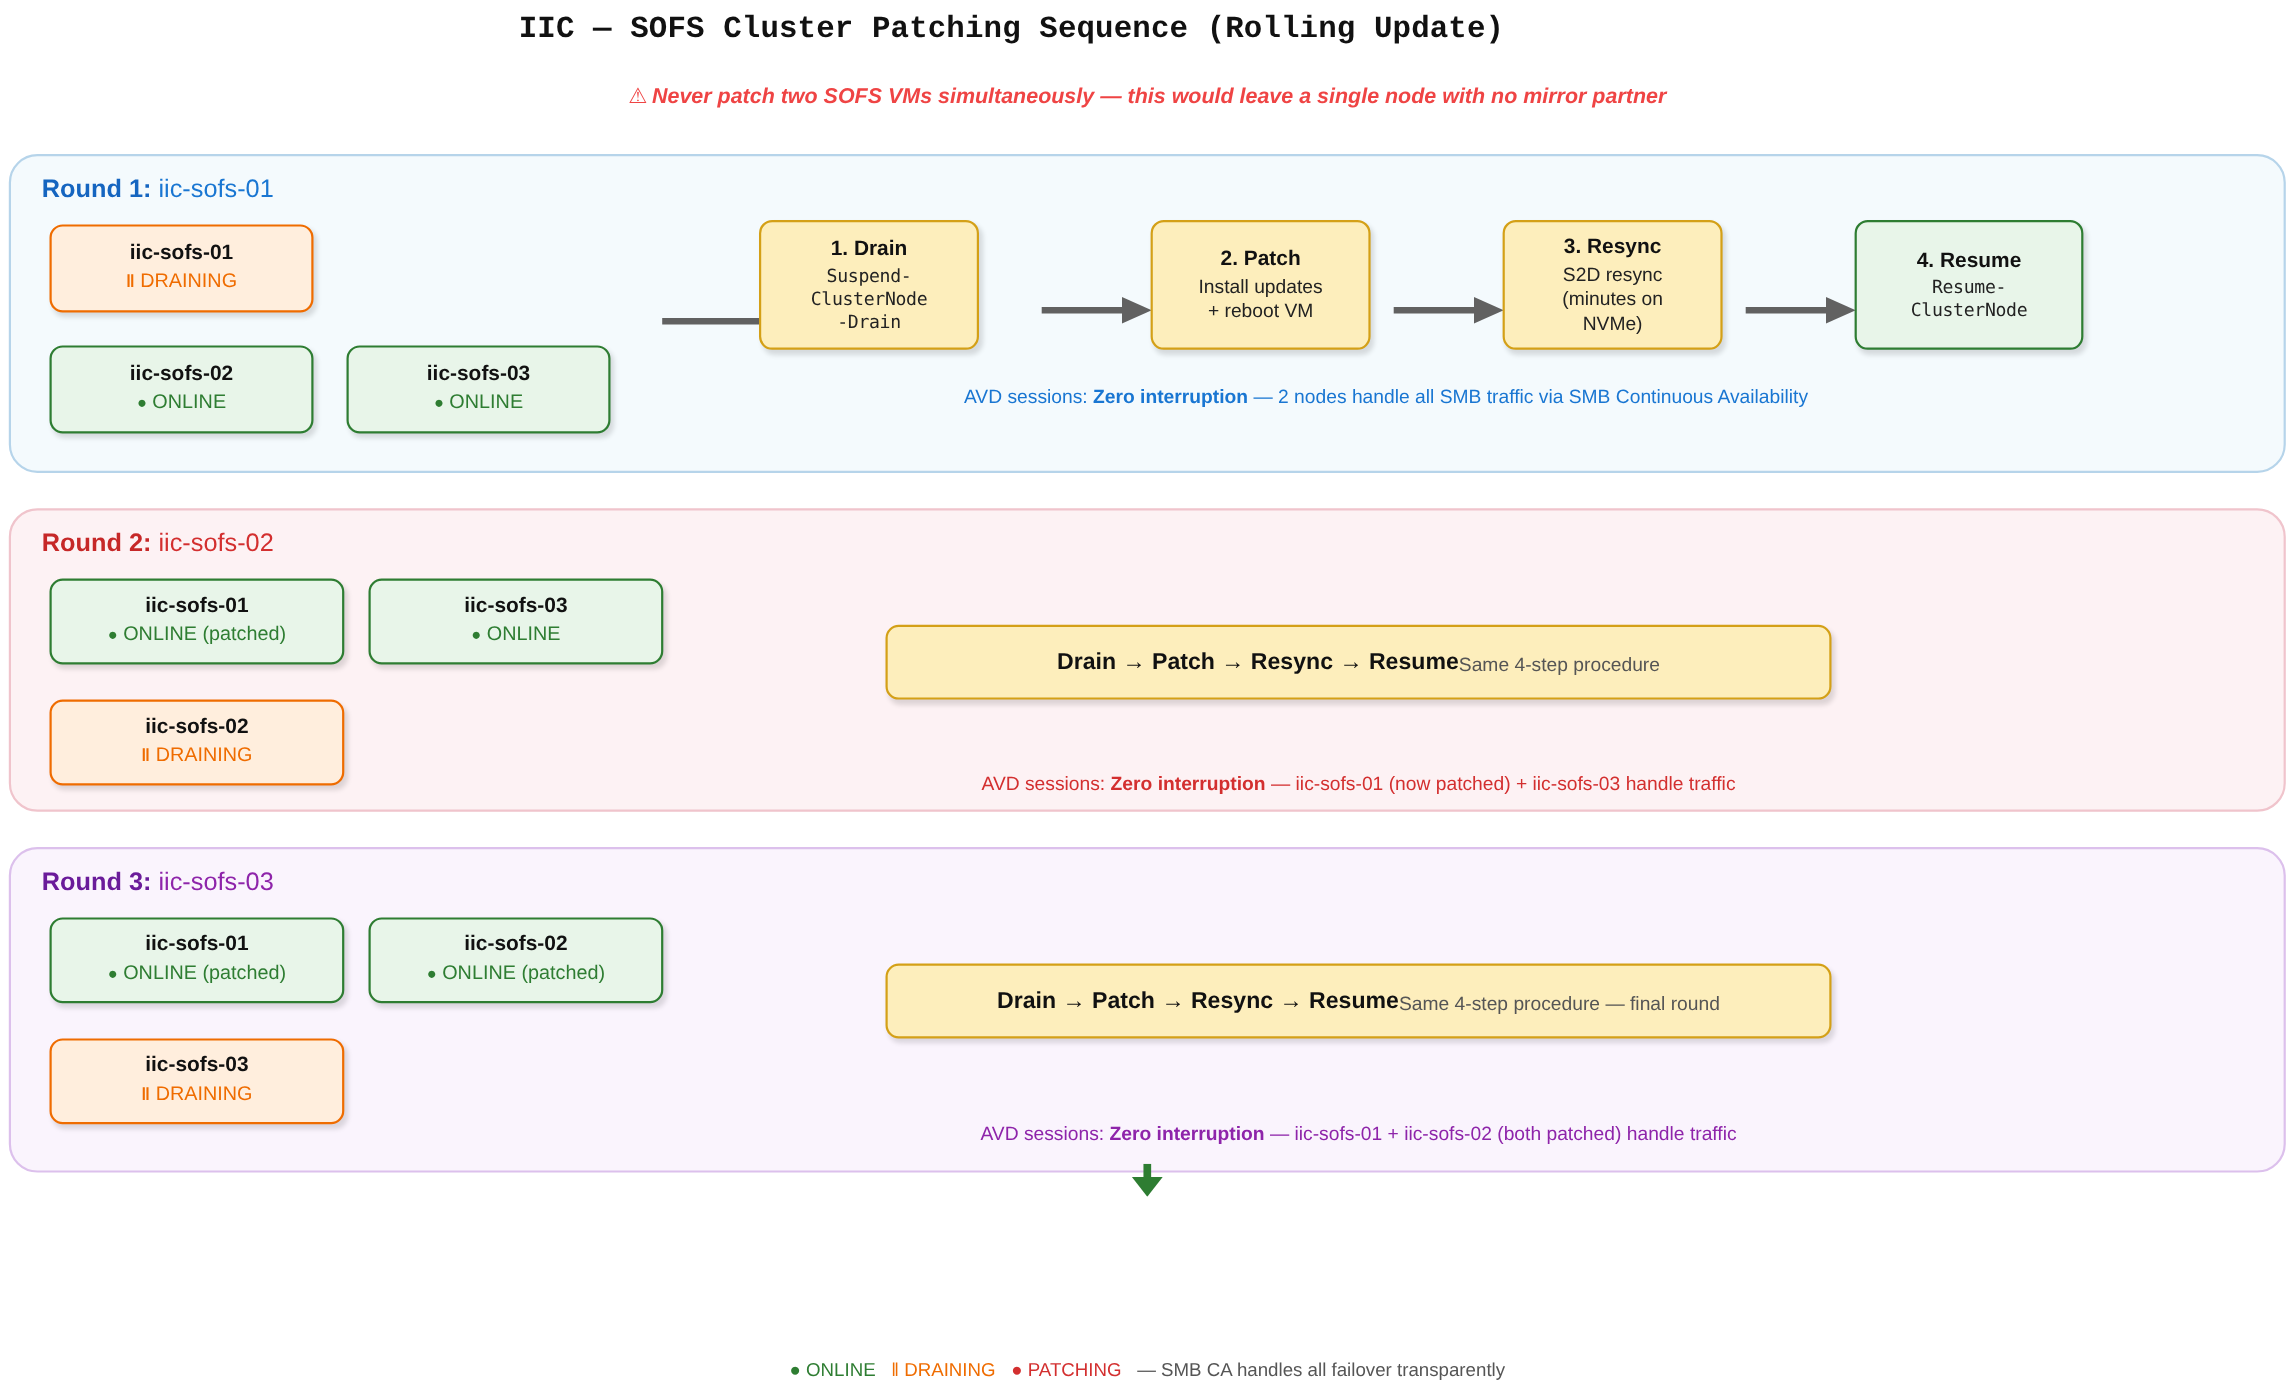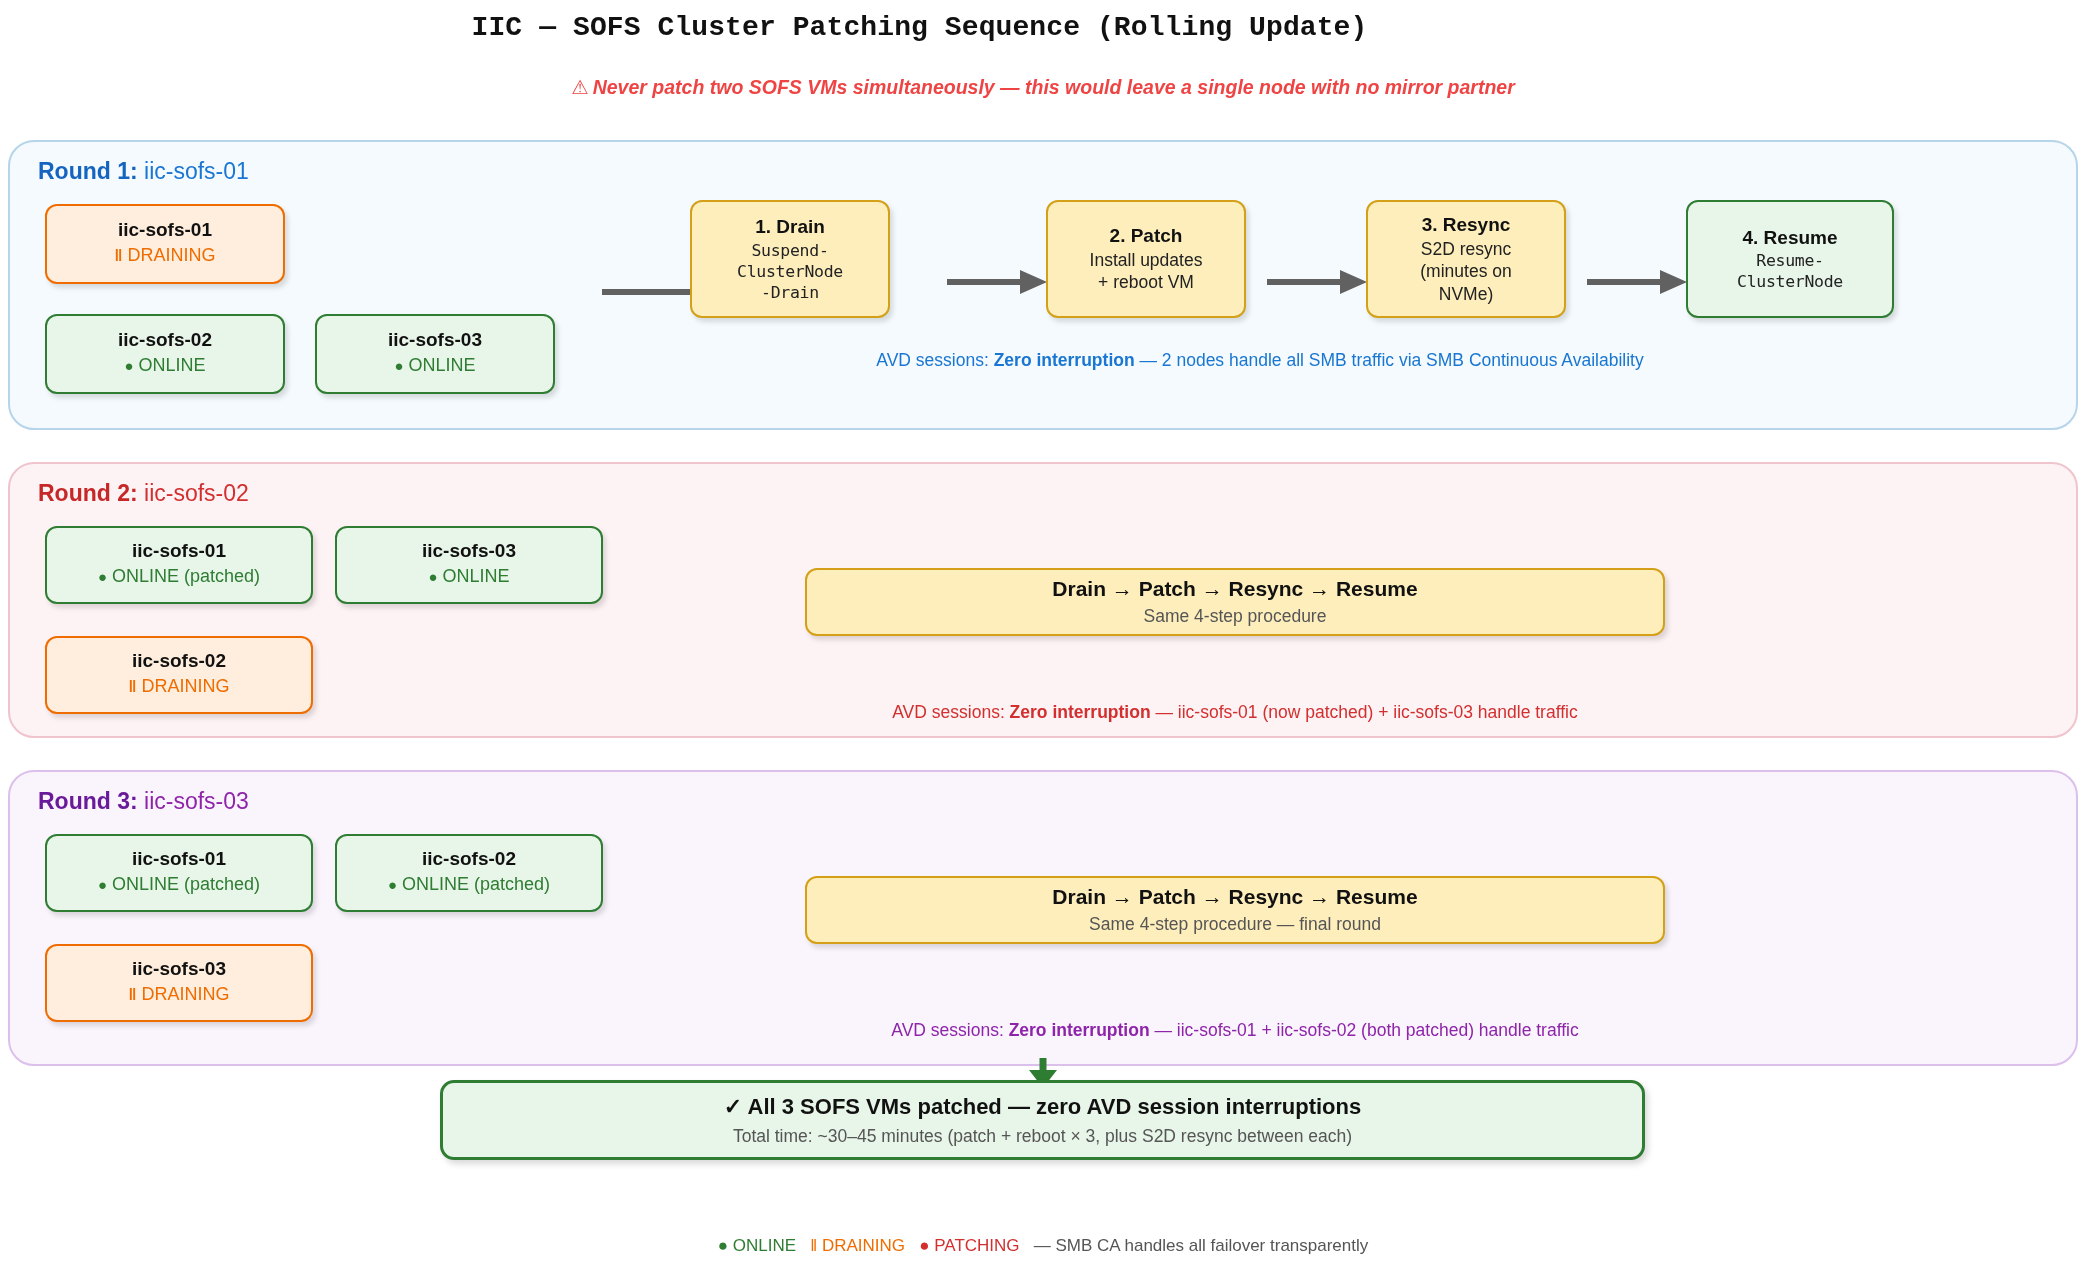--- a/index.html
+++ b/index.html
@@ -91,21 +91,21 @@
   
   .arrow { position:absolute; }
 
   
   .procbar {
     position:absolute;
     border-radius:12px;
     border:2.5px solid #d4a017;
     background:#fdeebc;
     box-shadow:3px 4px 5px rgba(0,0,0,.13);
-    display:flex; flex-direction:column;
+    display:flex; flex-direction:row;
     align-items:center; justify-content:center;
   }
   .procbar-title { font-size:21px; font-weight:bold; color:#111; }
   .procbar-sub   { font-size:17.5px; color:#555; margin-top:5px; }
 
   
   .avd { position:absolute; font-size:17.5px; text-align:center; }
   .avd b { font-weight:bold; }
   #avd1 { color:#1976d2; }
   #avd2 { color:#d32f2f; }
@@ -300,24 +300,20 @@
     <div class="avd" id="avd3" style="left:600px; top:248px; width:1250px;">
       <span>AVD sessions: </span><b>Zero interruption</b><span> — iic-sofs-01 + iic-sofs-02 (both patched) handle traffic</span>
     </div>
   </div>
 
   <svg class="arrow" style="left:1020px; top:1058px;" width="46" height="30" viewBox="0 0 46 30">
     <line x1="23" y1="0" x2="23" y2="18" stroke="#2e7d32" stroke-width="7"></line>
     <polygon points="9,12 37,12 23,30" fill="#2e7d32"></polygon>
   </svg>
 
-  <div id="final">
-    <div class="final-title">✓ All 3 SOFS VMs patched — zero AVD session interruptions</div>
-    <div class="final-sub">Total time: ~30–45 minutes (patch + reboot × 3, plus S2D resync between each)</div>
-  </div>
 
   <div id="legend">
     <span class="lg-online">●</span>
     <span class="lg-online">ONLINE</span>
     &nbsp;
     <span class="lg-draining">‖</span>
     <span class="lg-draining">DRAINING</span>
     &nbsp;
     <span class="lg-patching">●</span>
     <span class="lg-patching">PATCHING</span>

